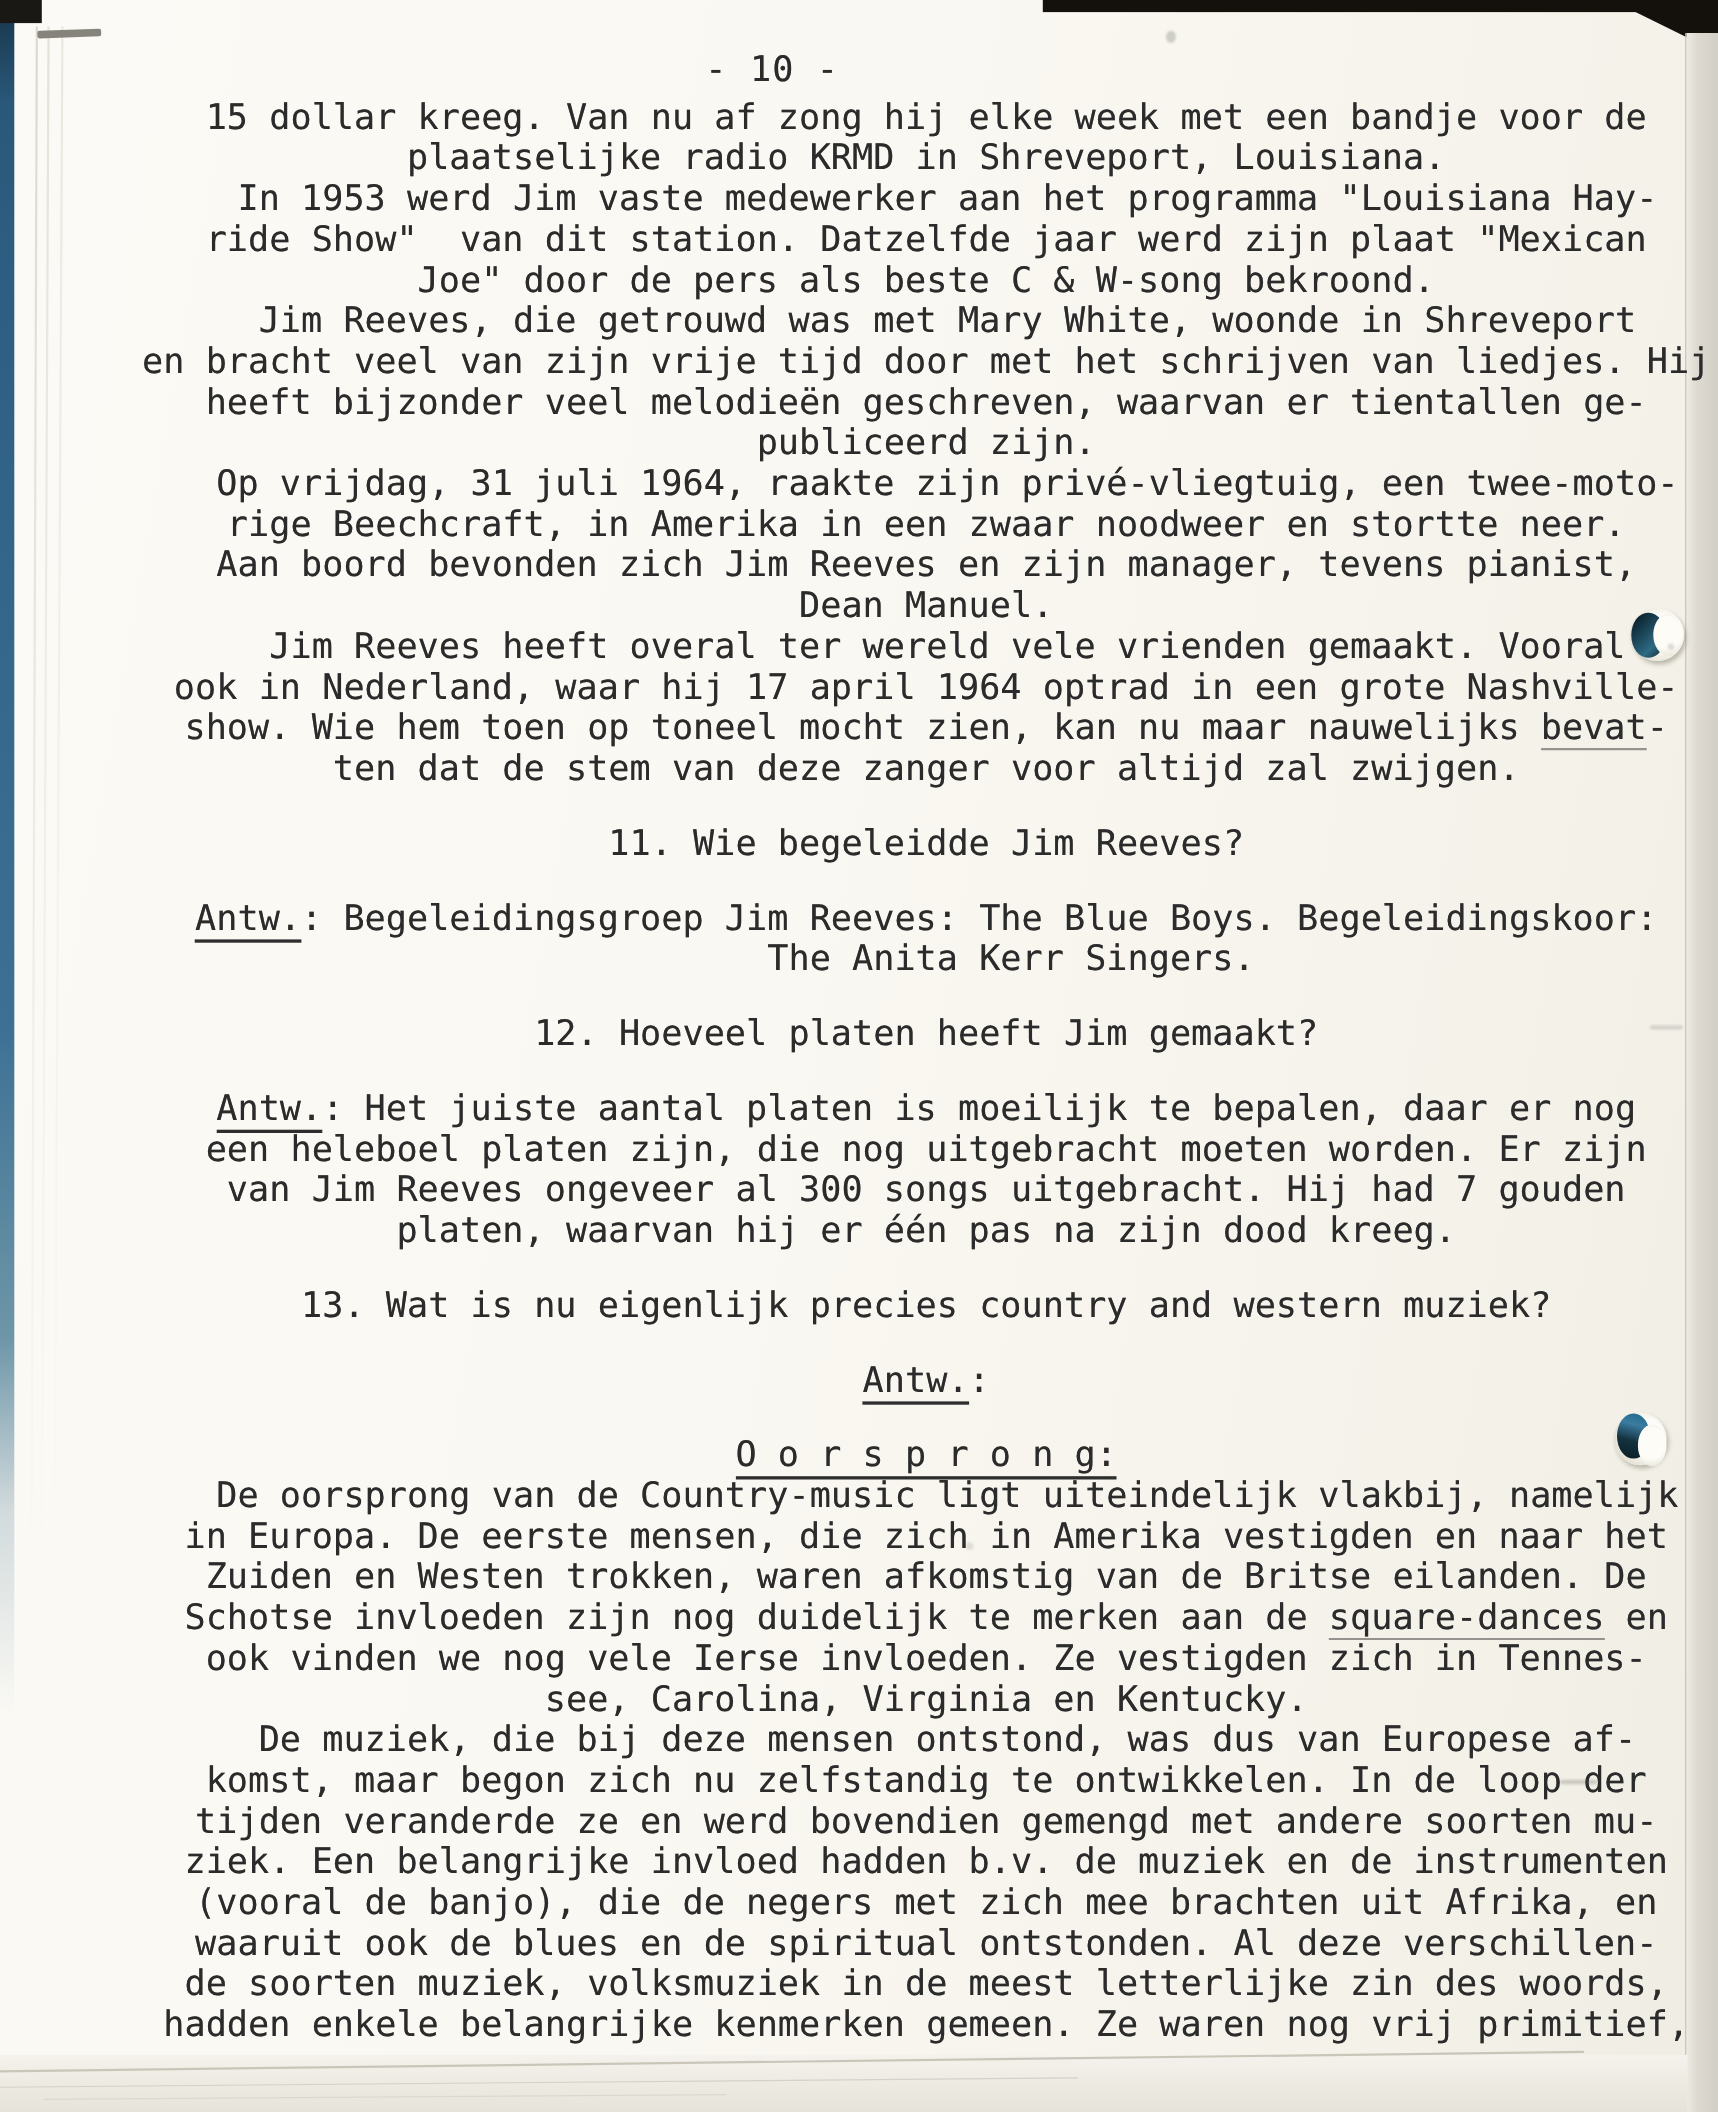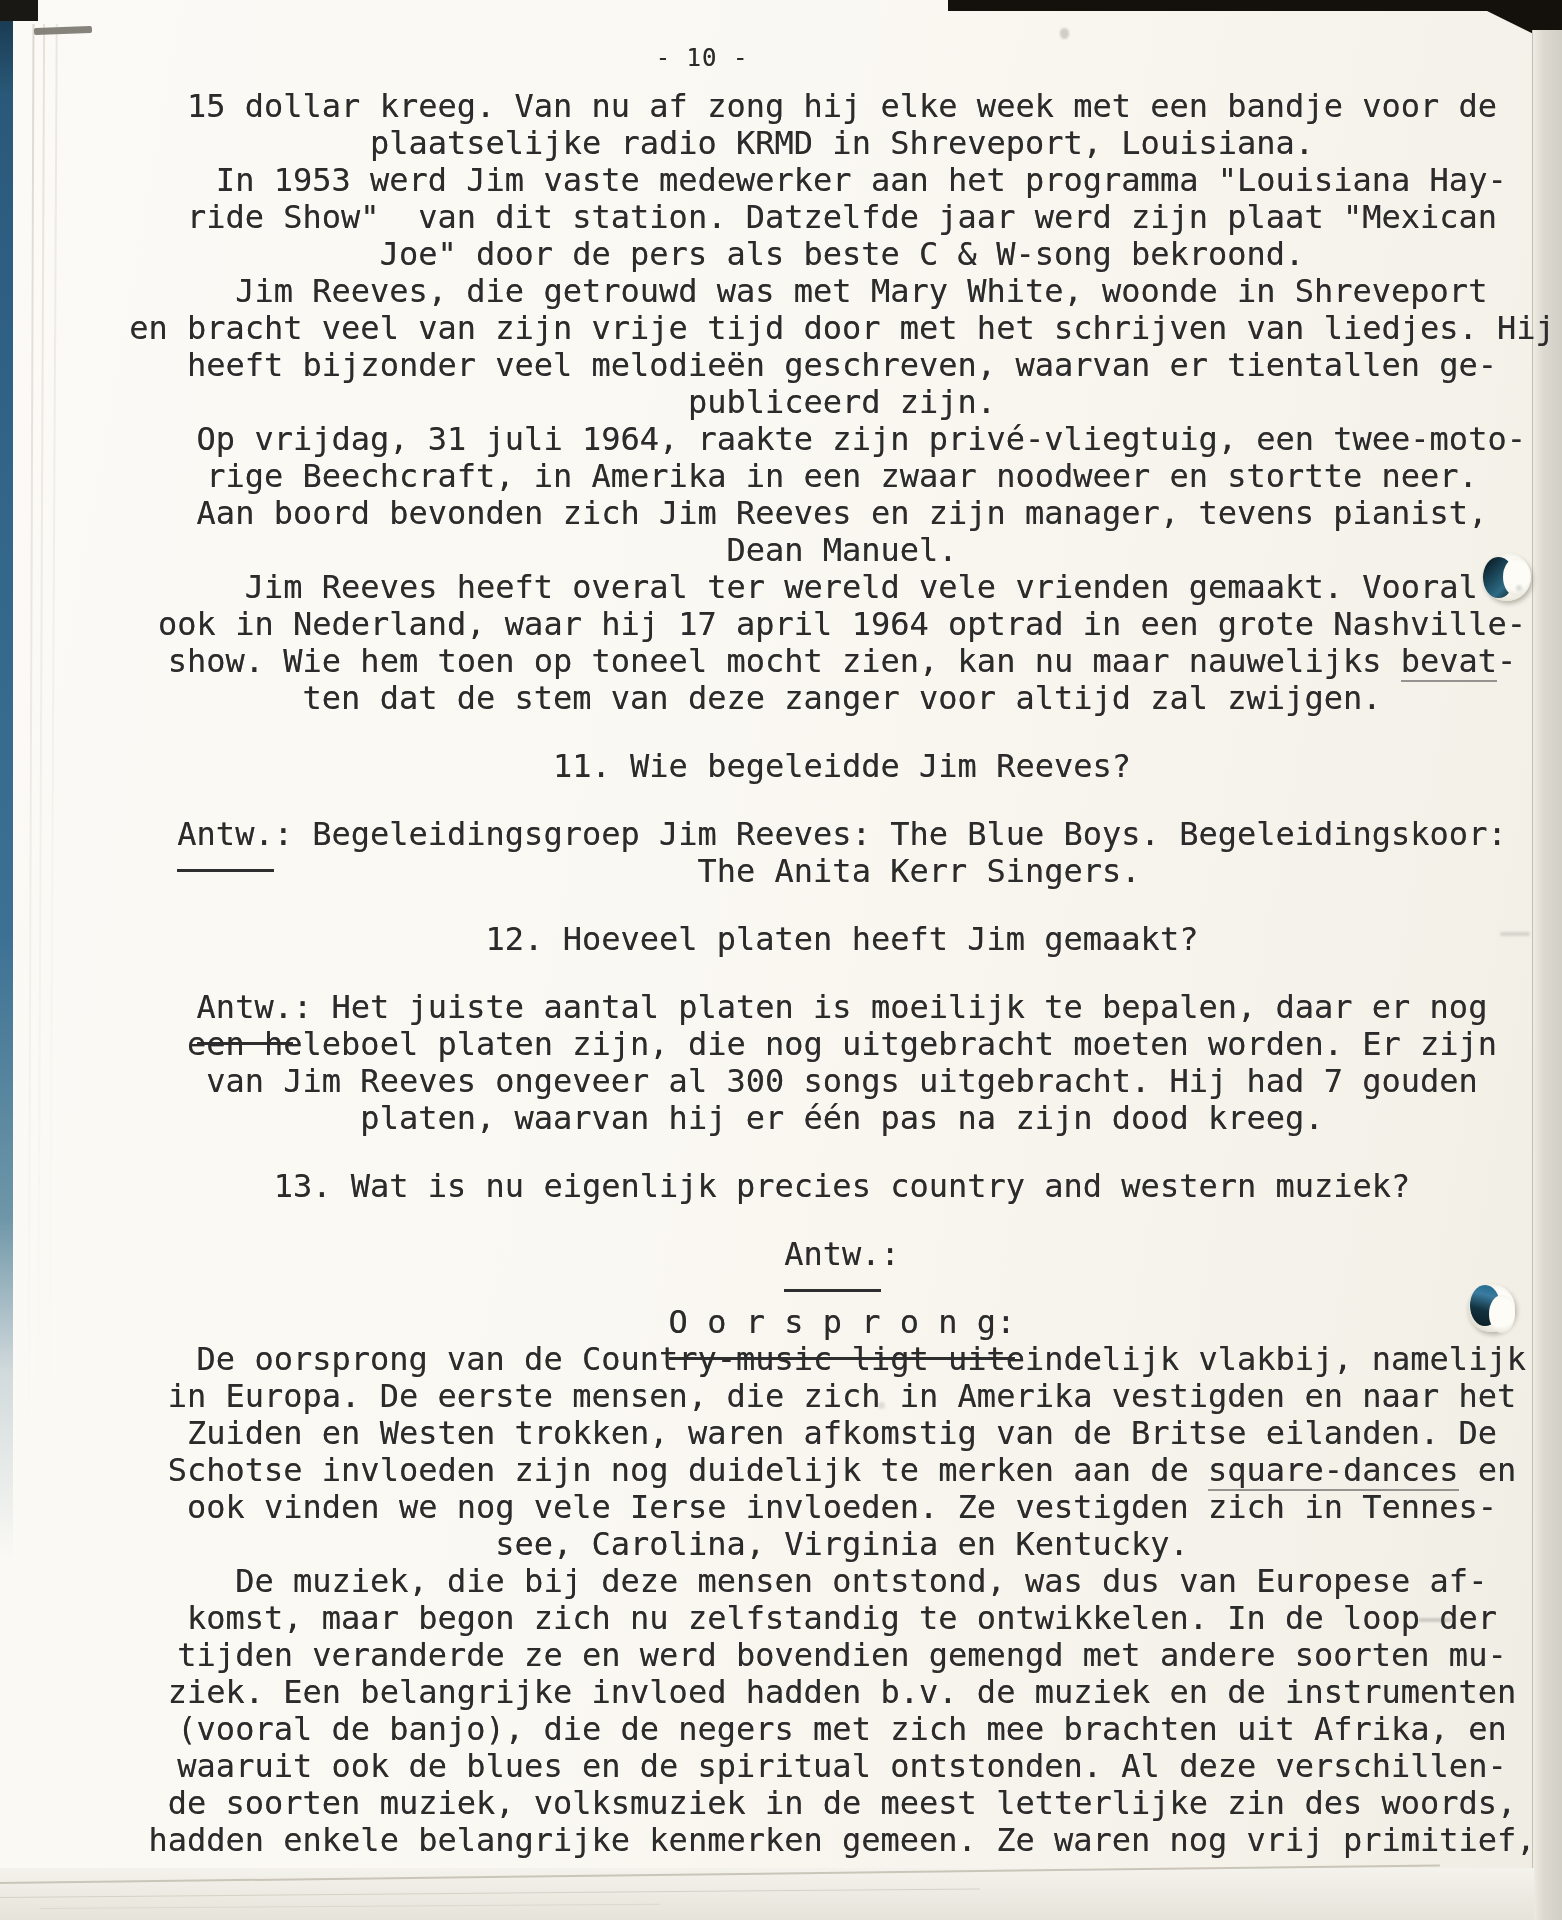--- a/index.html
+++ b/index.html
@@ -42,31 +42,31 @@
     background:linear-gradient(135deg,#0d2530 15%,#1d4a5e 45%,#2e6b84 70%,#0d2028 100%);}
   .hole-light{position:absolute;right:2%;top:10%;width:55%;height:80%;border-radius:50%;
     background:radial-gradient(circle at 45% 45%,#fdfcf6 0 55%,#eceadf 80%,#ddd9cb 100%);}
   .hole1{left:1482px;top:553px;width:49px;height:48px;}
   .hole2{left:1467px;top:1284px;width:48px;height:48px;}
   .hole2 .hole-dark{background:linear-gradient(195deg,#2a6f94 12%,#3b7ca0 28%,#13323f 60%,#0a1d24 100%);left:6%;top:2%;}
   .hole2 .hole-light{right:0;top:22%;}
   
   .page-number{
     position:absolute;left:127px;top:44px;width:1150px;text-align:center;
-    font-size:24px;color:#2b2b2b;letter-spacing:1px;white-space:pre;
+    font-size:32px;color:#2b2b2b;letter-spacing:1px;white-space:pre;
     text-shadow:0 0 .5px rgba(40,40,40,.6);
   }
   .typed{
     position:absolute;left:127px;top:88px;width:1430px;
     font-size:32px;color:#2b2b2b;white-space:pre;
     text-shadow:0 0 .5px rgba(40,40,40,.55);
   }
   .line{height:37px;line-height:37px;text-align:center;}
   .blank{height:31px;}
-  .u{border-bottom:3px solid #2e2e2e;padding-bottom:16px;}
+  .u{border-bottom:3px solid #2e2e2e;padding-bottom:1px;}
   .pencil{border-bottom:2px solid rgba(70,70,70,.55);}
   
   .speck{position:absolute;background:rgba(60,60,55,.22);border-radius:50%;filter:blur(1px);}
   .sp1{left:1060px;top:28px;width:9px;height:11px;}
   .sp2{left:1418px;top:1618px;width:34px;height:4px;border-radius:2px;background:rgba(90,90,85,.25);}
   .sp3{left:1500px;top:932px;width:30px;height:4px;border-radius:2px;background:rgba(110,110,100,.22);}
   .sp4{left:878px;top:1402px;width:7px;height:7px;background:rgba(80,80,75,.15);}
   .sp5{left:1516px;top:585px;width:6px;height:6px;background:rgba(80,80,75,.18);}
 </style>
 </head>

